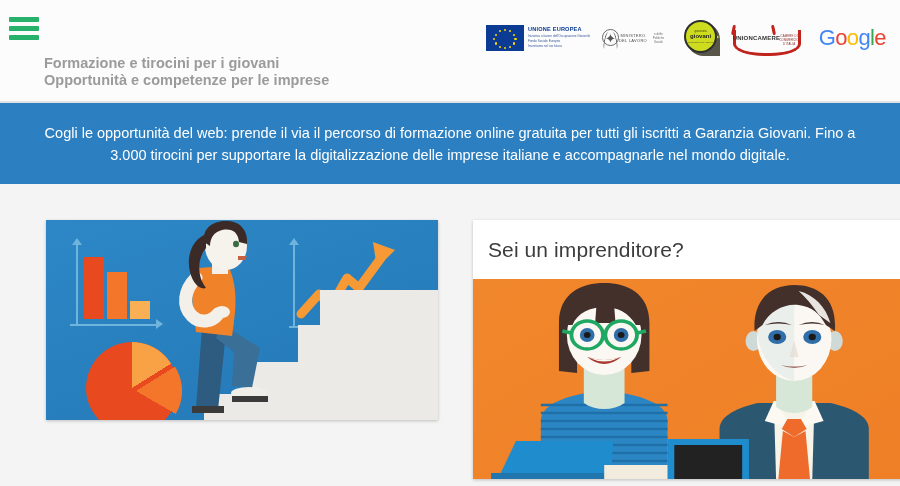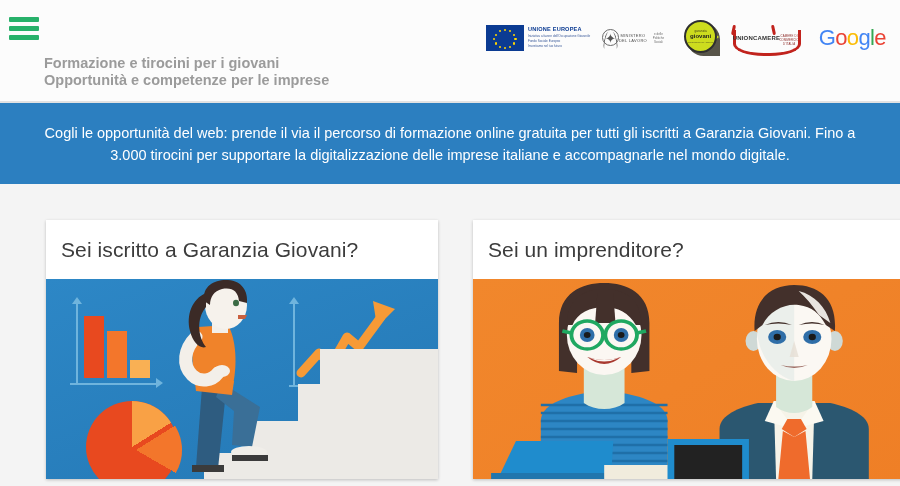--- a/index.html
+++ b/index.html
@@ -343,21 +343,20 @@
   </div>
 </div>
 
 <div class="banner">
   <p>Cogli le opportunità del web: prende il via il percorso di formazione online gratuita per tutti gli iscritti a Garanzia Giovani. Fino a 3.000 tirocini per supportare la digitalizzazione delle imprese italiane e accompagnarle nel mondo digitale.</p>
 </div>
 
 <div class="cards">
 
   <div class="card card-left" style="top:36px">
-    <div class="card-title">Sei iscritto a Garanzia Giovani?</div>
     <div class="card-img">
       <div class="illo-blue"></div>
 
       <div class="barchart">
         <div class="tipup"></div>
           <div class="axv"></div>
         <div class="axh"></div>
           <div class="tipright"></div>
         <b class="bar1"></b>
           <b class="bar2"></b>

